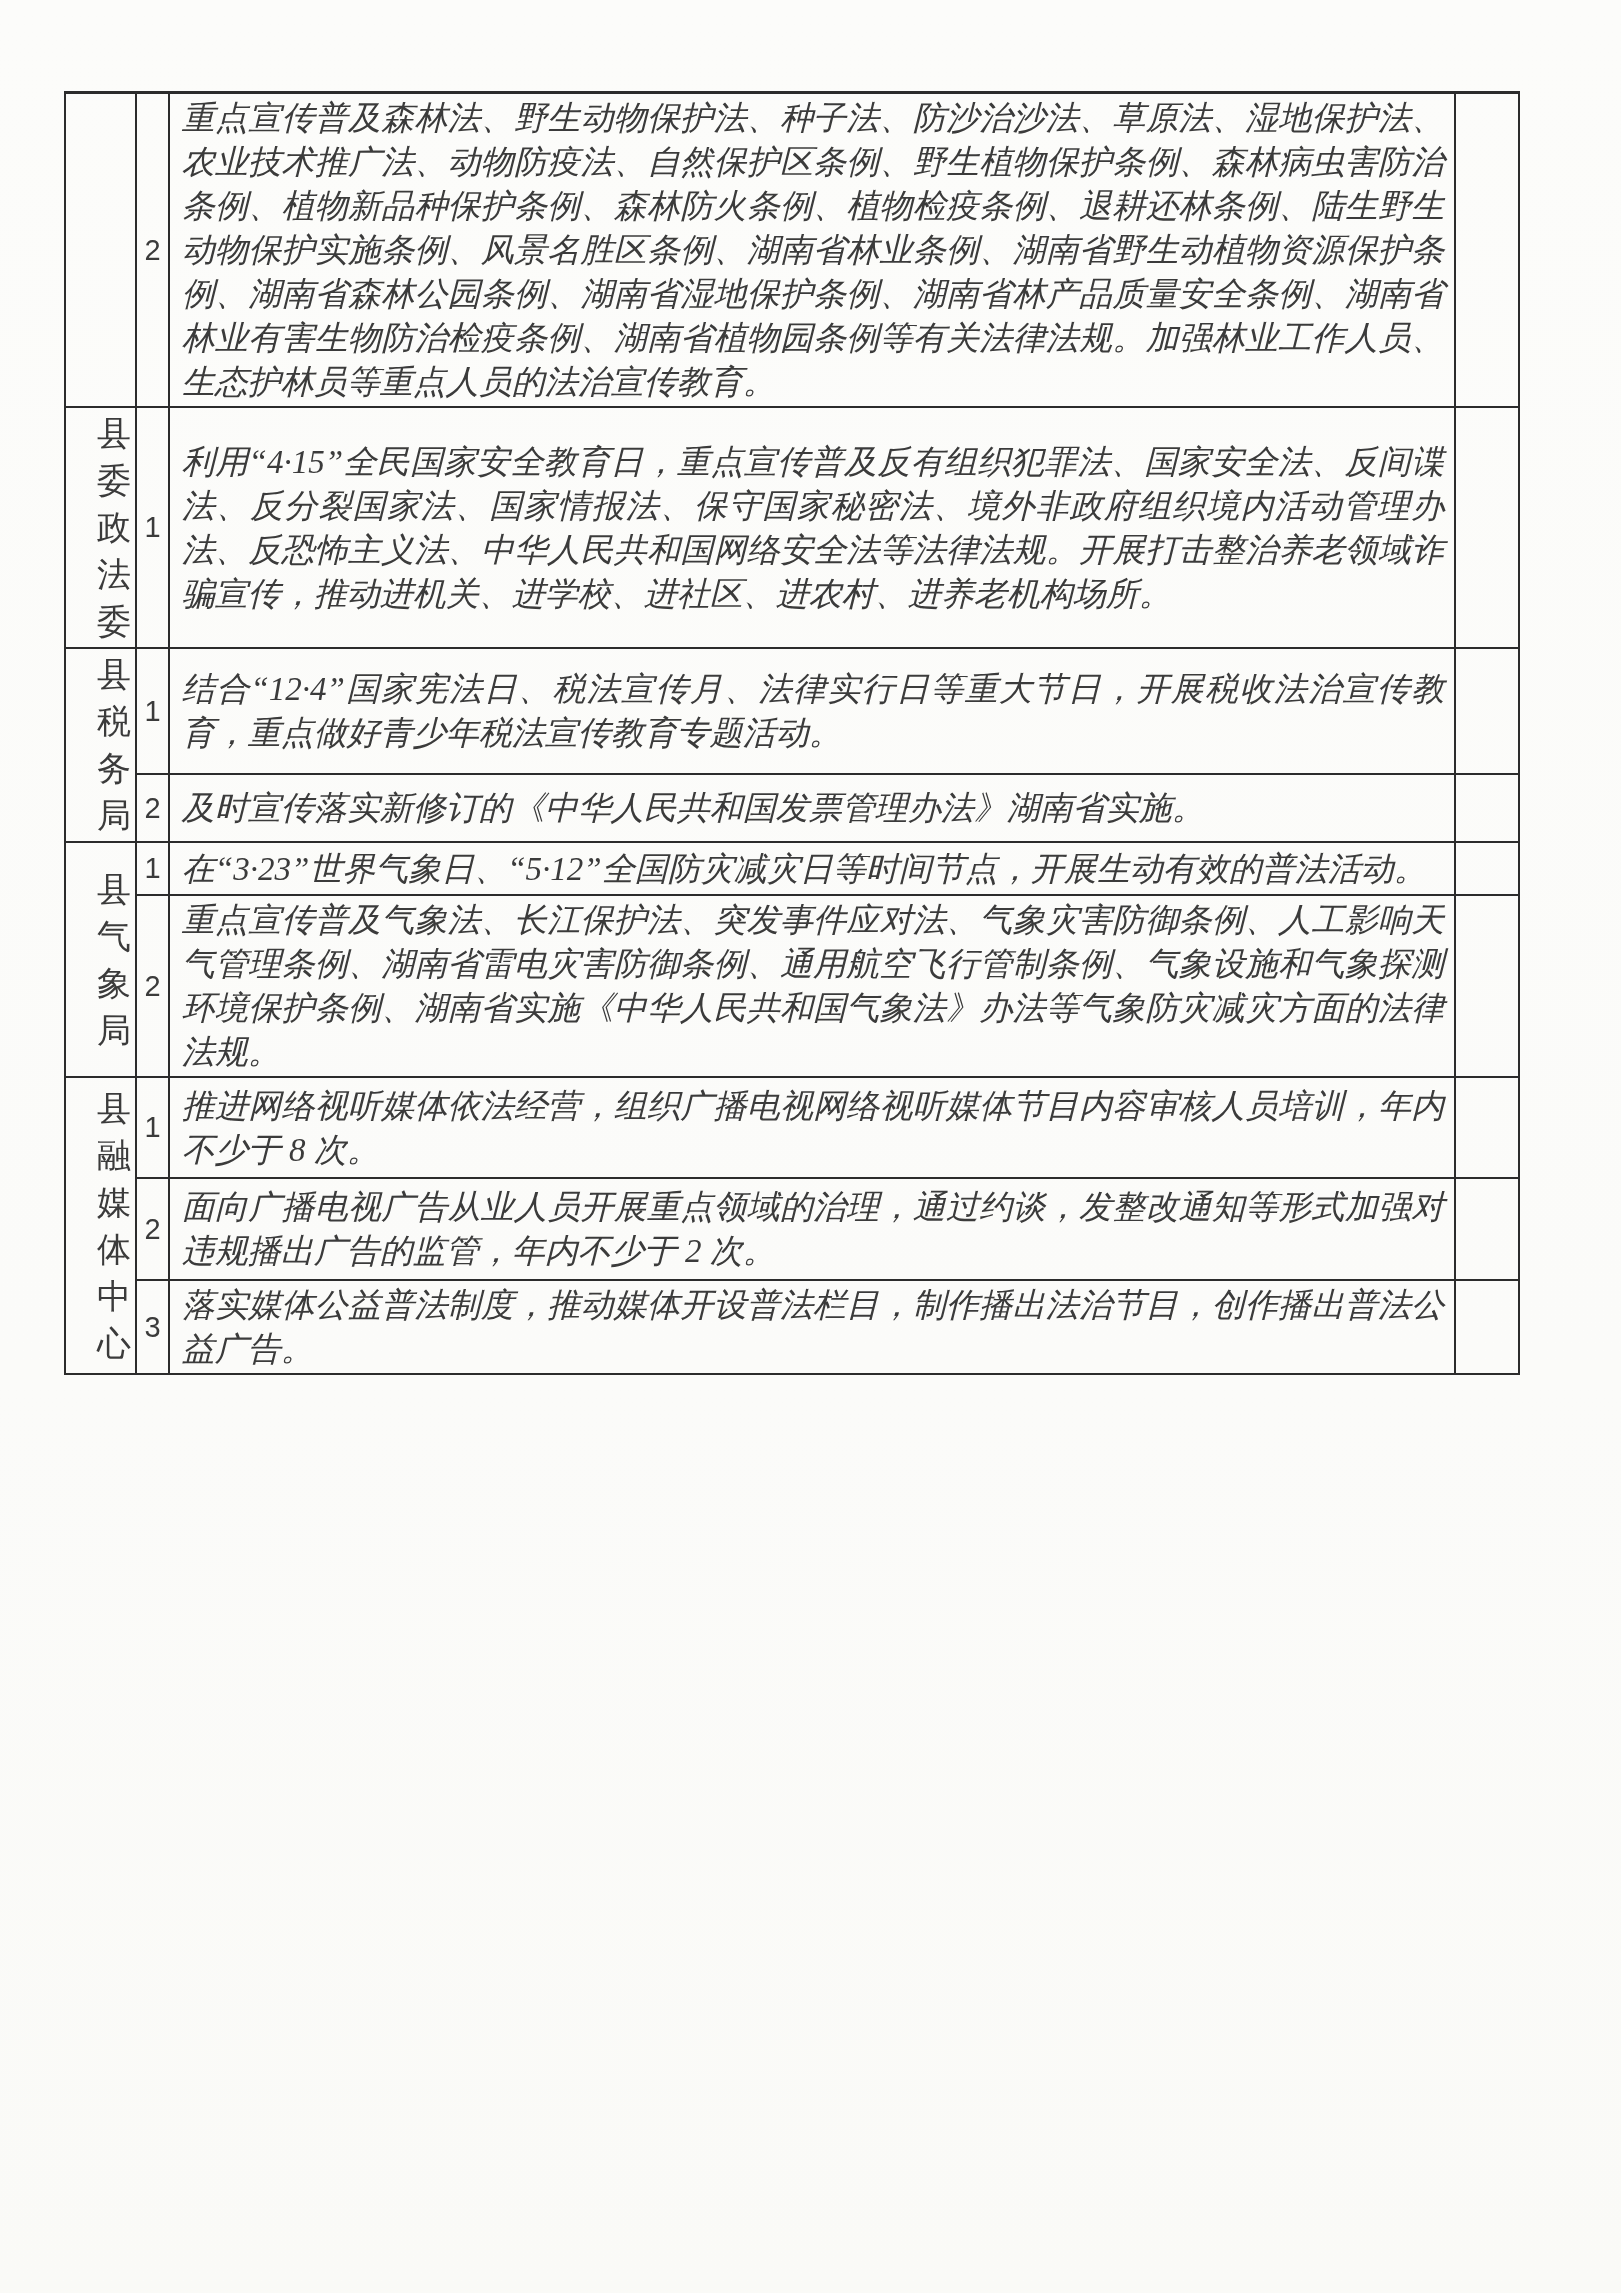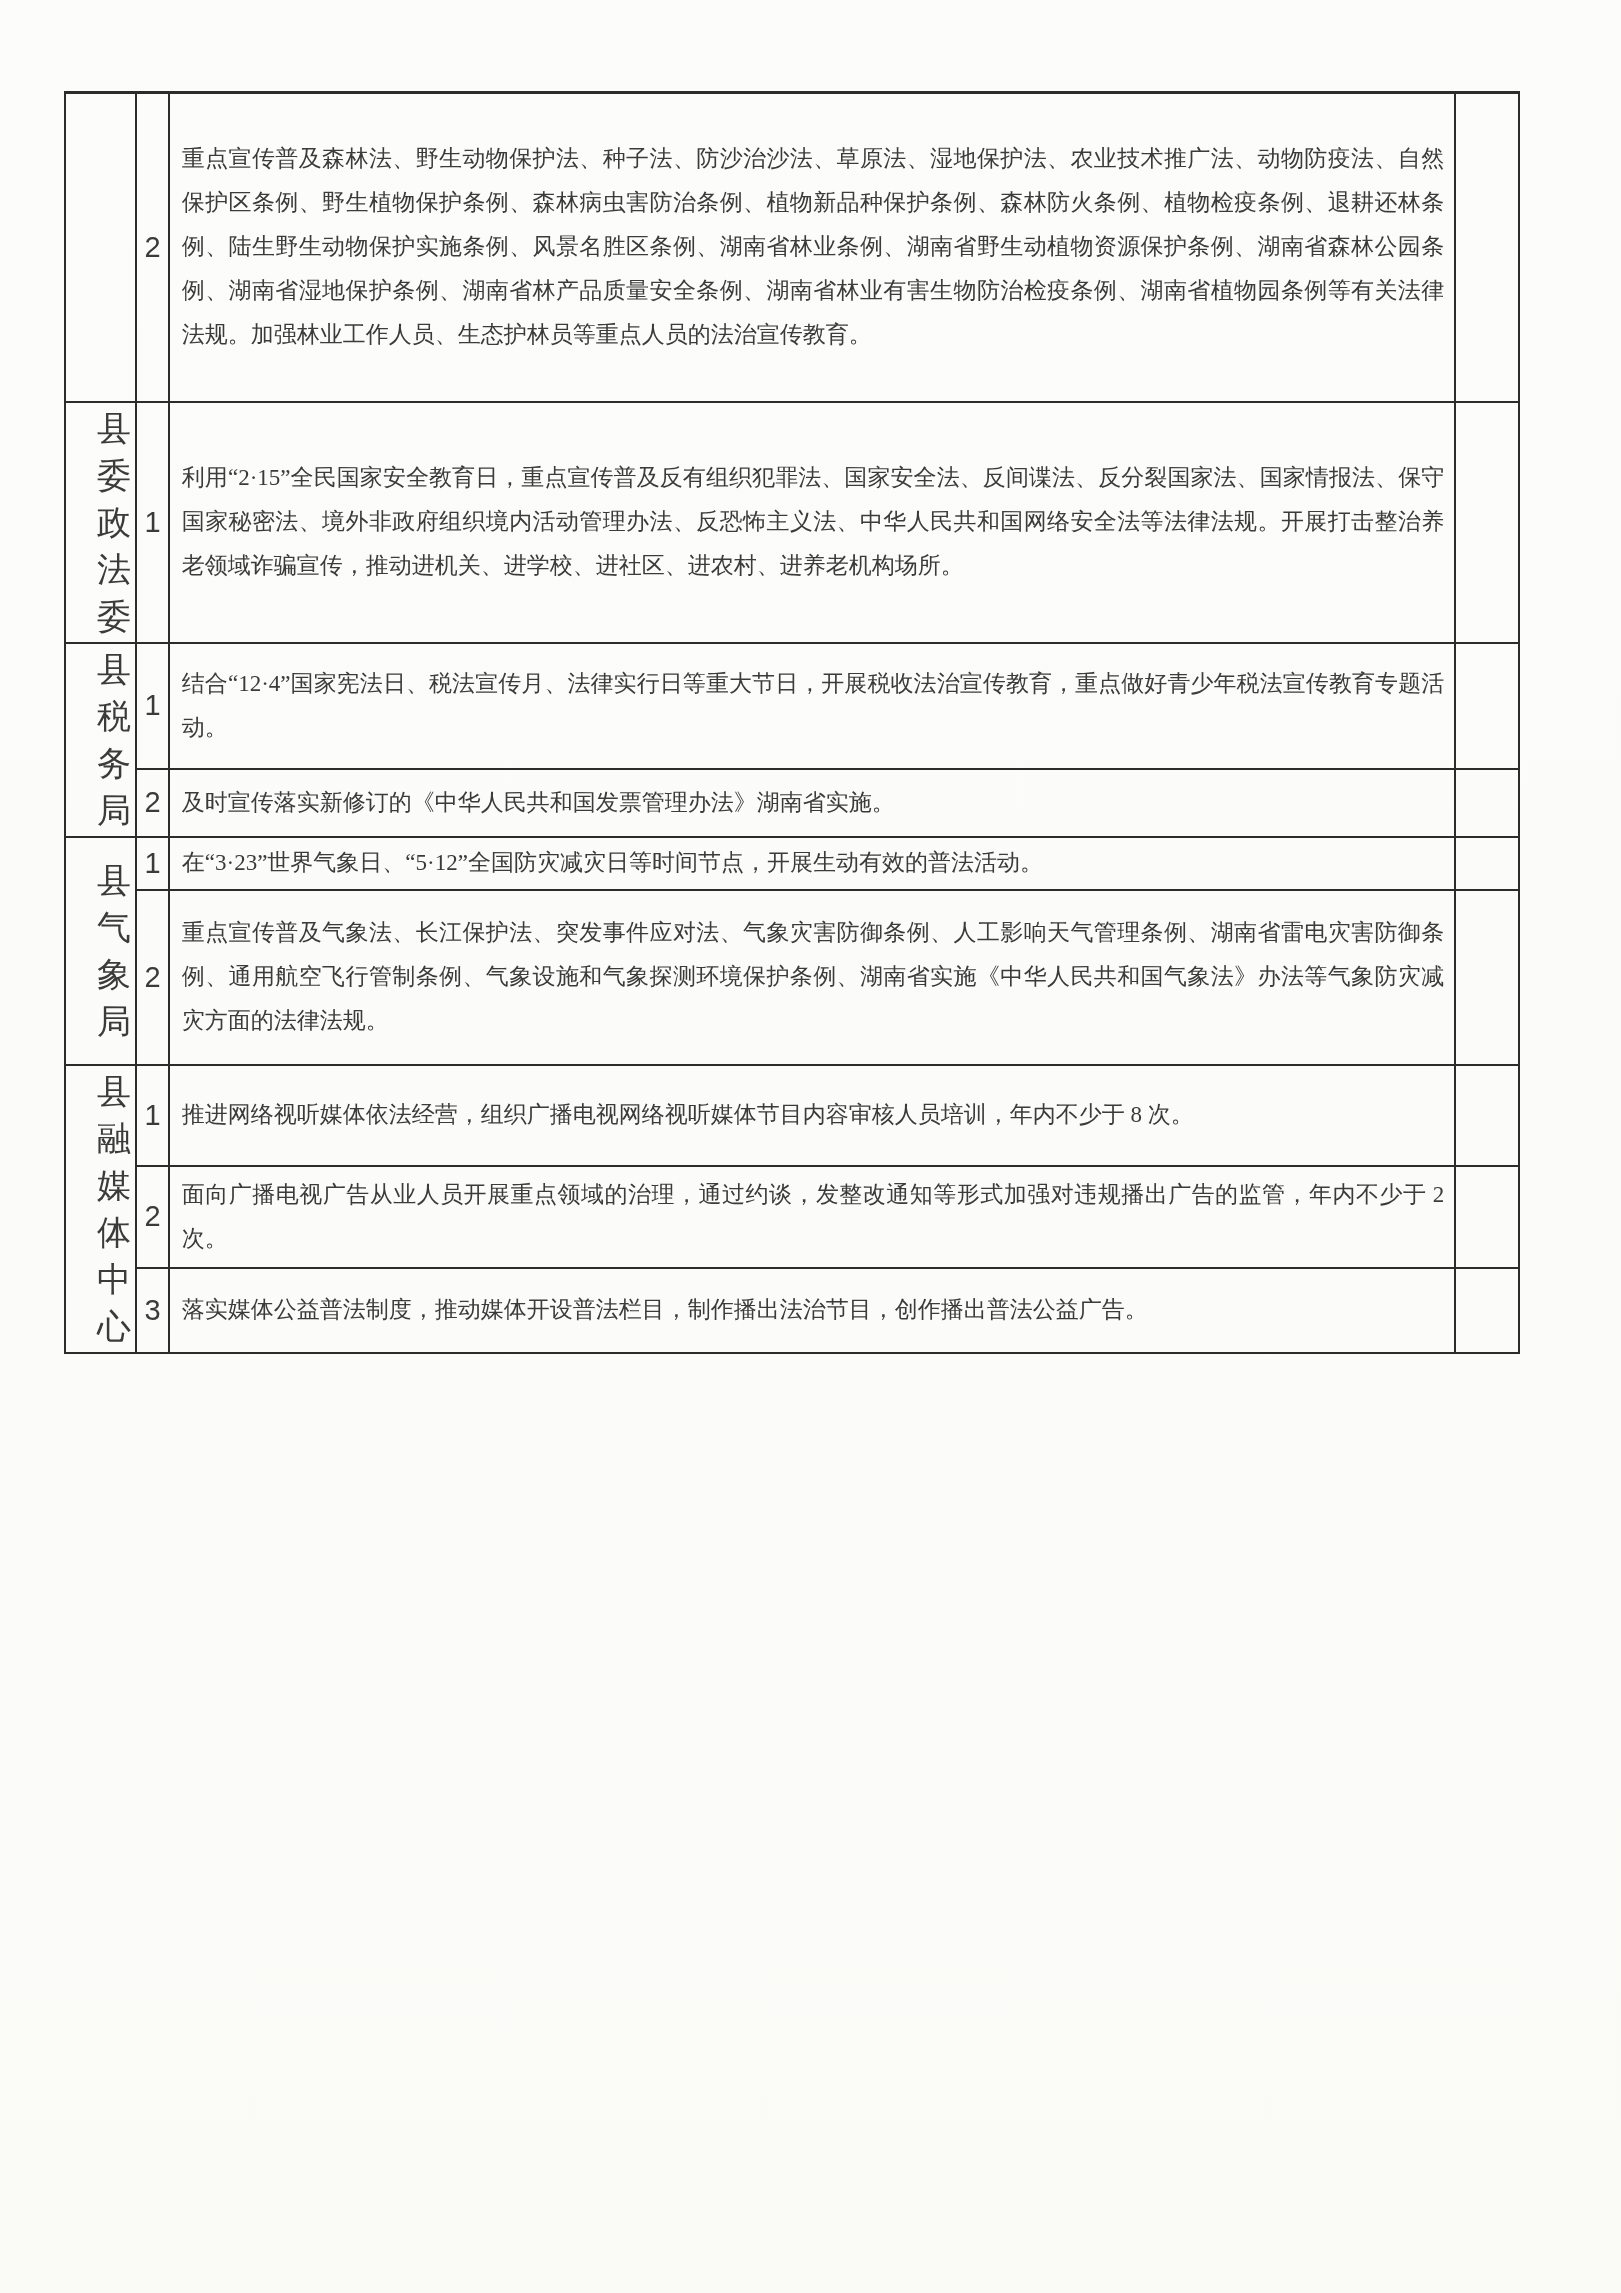--- a/index.html
+++ b/index.html
@@ -42,26 +42,27 @@
   }
   td.num {
     text-align: center;
     vertical-align: middle;
     font-family: "Liberation Sans", "DejaVu Sans", sans-serif;
     font-size: 29px;
     padding: 0;
   }
   td.task {
     padding: 2px 9.8px 2px 11.8px;
-    font-size: 23px;
+    font-size: 33px;
     line-height: 44px;
     text-align: justify;
     text-align-last: left;
     vertical-align: middle;
     word-break: break-all;
+    font-style: italic;
   }
   td.remark {
     padding: 0;
   }
   tr.r1 { height: 309px; }
   tr.r2 { height: 179px; }
   tr.r3 { height: 97px;  }
   tr.r4 { height: 52px;  }
   tr.r5 { height: 53px;  }
   tr.r6 { height: 175px; }
@@ -86,21 +87,21 @@
         <tr class="r1">
       <td class="dept"></td>
       <td class="num">2</td>
       <td class="task">重点宣传普及森林法、野生动物保护法、种子法、防沙治沙法、草原法、湿地保护法、农业技术推广法、动物防疫法、自然保护区条例、野生植物保护条例、森林病虫害防治条例、植物新品种保护条例、森林防火条例、植物检疫条例、退耕还林条例、陆生野生动物保护实施条例、风景名胜区条例、湖南省林业条例、湖南省野生动植物资源保护条例、湖南省森林公园条例、湖南省湿地保护条例、湖南省林产品质量安全条例、湖南省林业有害生物防治检疫条例、湖南省植物园条例等有关法律法规。加强林业工作人员、生态护林员等重点人员的法治宣传教育。</td>
       <td class="remark"></td>
     </tr>
 
     <tr class="r2">
       <td class="dept">县委政法委</td>
       <td class="num">1</td>
-      <td class="task">利用“2·15”全民国家安全教育日，重点宣传普及反有组织犯罪法、国家安全法、反间谍法、反分裂国家法、国家情报法、保守国家秘密法、境外非政府组织境内活动管理办法、反恐怖主义法、中华人民共和国网络安全法等法律法规。开展打击整治养老领域诈骗宣传，推动进机关、进学校、进社区、进农村、进养老机构场所。</td>
+      <td class="task">利用“4·15”全民国家安全教育日，重点宣传普及反有组织犯罪法、国家安全法、反间谍法、反分裂国家法、国家情报法、保守国家秘密法、境外非政府组织境内活动管理办法、反恐怖主义法、中华人民共和国网络安全法等法律法规。开展打击整治养老领域诈骗宣传，推动进机关、进学校、进社区、进农村、进养老机构场所。</td>
       <td class="remark"></td>
     </tr>
 
     <tr class="r3">
       <td class="dept" rowspan="2">县税务局</td>
       <td class="num">1</td>
       <td class="task">结合“12·4”国家宪法日、税法宣传月、法律实行日等重大节日，开展税收法治宣传教育，重点做好青少年税法宣传教育专题活动。</td>
       <td class="remark"></td>
     </tr>
     <tr class="r4">

